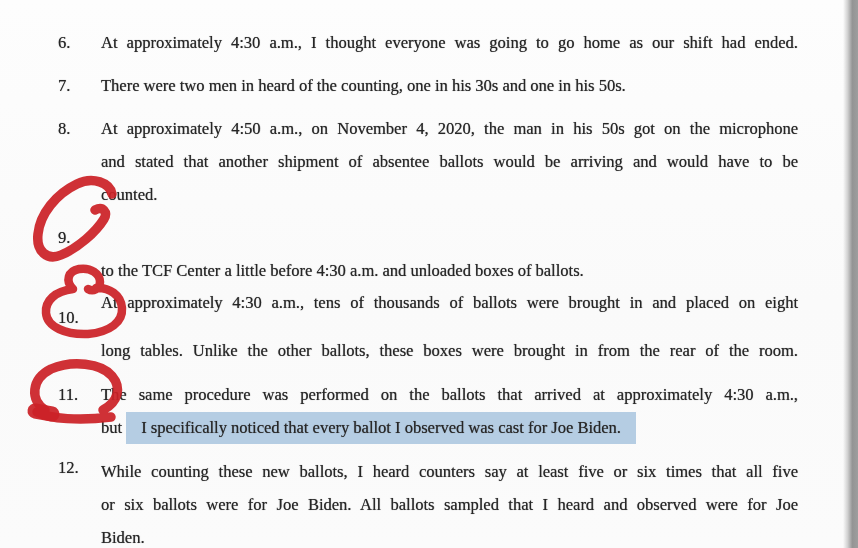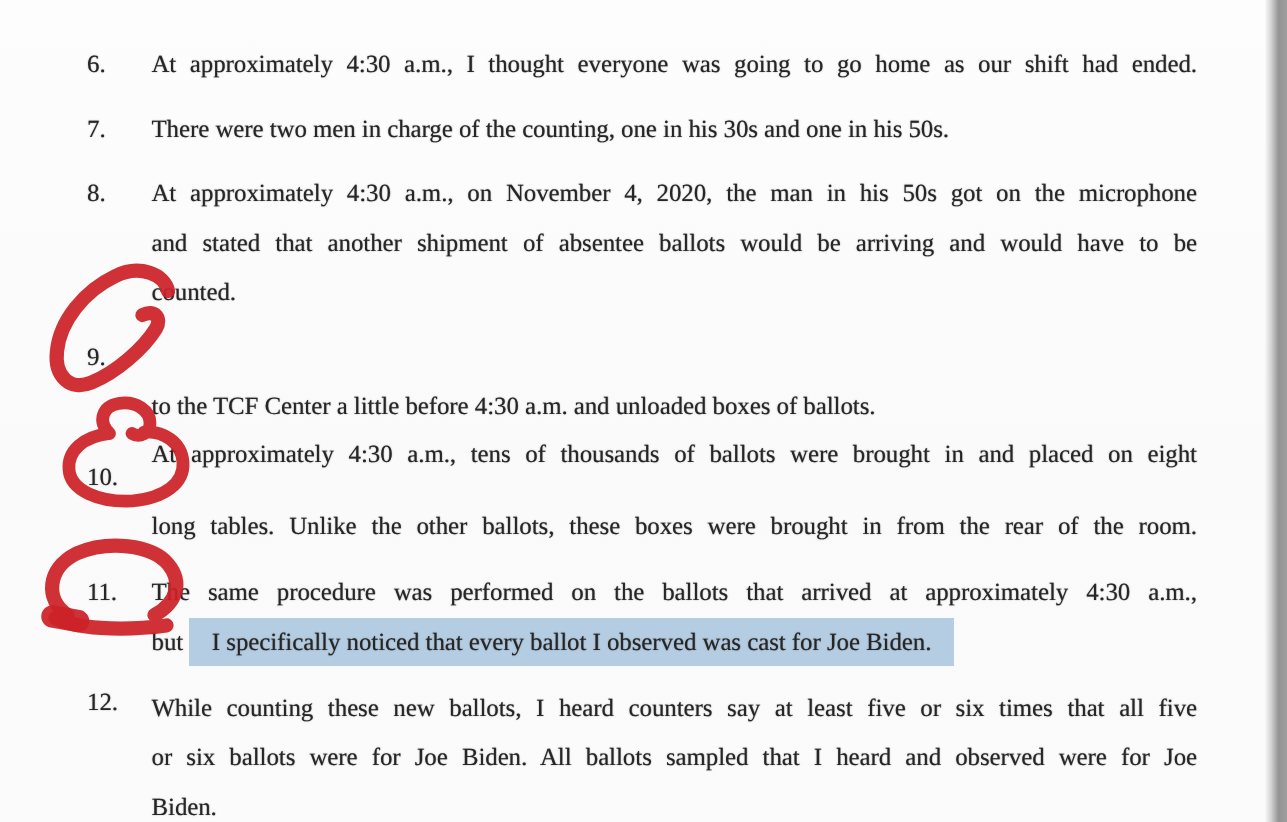--- a/index.html
+++ b/index.html
@@ -37,24 +37,24 @@
 </style>
 </head>
 <body>
 
 <div class="page">
 
   <div class="num" style="top:26px">6.</div>
   <div class="line just" style="top:26px">At approximately 4:30 a.m., I thought everyone was going to go home as our shift had ended.</div>
 
   <div class="num" style="top:69px">7.</div>
-  <div class="line" style="top:69px">There were two men in charge of the counting, one in his 30s and one in his 50s.</div>
+  <div class="line" style="top:69px">There were two men in heard of the counting, one in his 30s and one in his 50s.</div>
 
   <div class="num" style="top:112px">8.</div>
-  <div class="line just" style="top:112px">At approximately 4:30 a.m., on November 4, 2020, the man in his 50s got on the microphone</div>
+  <div class="line just" style="top:112px">At approximately 4:50 a.m., on November 4, 2020, the man in his 50s got on the microphone</div>
   <div class="line just" style="top:145px">and stated that another shipment of absentee ballots would be arriving and would have to be</div>
   <div class="line" style="top:178px">counted.</div>
 
   <div class="num" style="top:221px">9.</div>
   <div class="line" style="top:254px">to the TCF Center a little before 4:30 a.m. and unloaded boxes of ballots.</div>
 
   <div class="num" style="top:301px">10.</div>
   <div class="line just" style="top:286px">At approximately 4:30 a.m., tens of thousands of ballots were brought in and placed on eight</div>
   <div class="line just" style="top:334px">long tables. Unlike the other ballots, these boxes were brought in from the rear of the room.</div>
 

